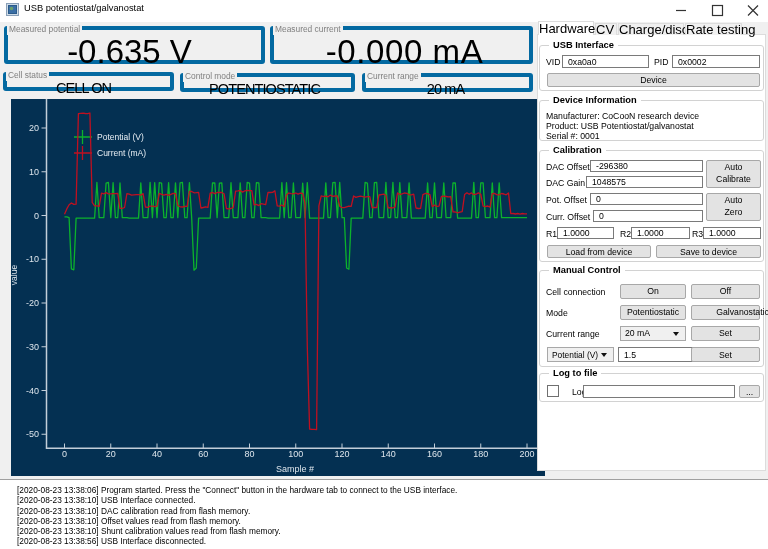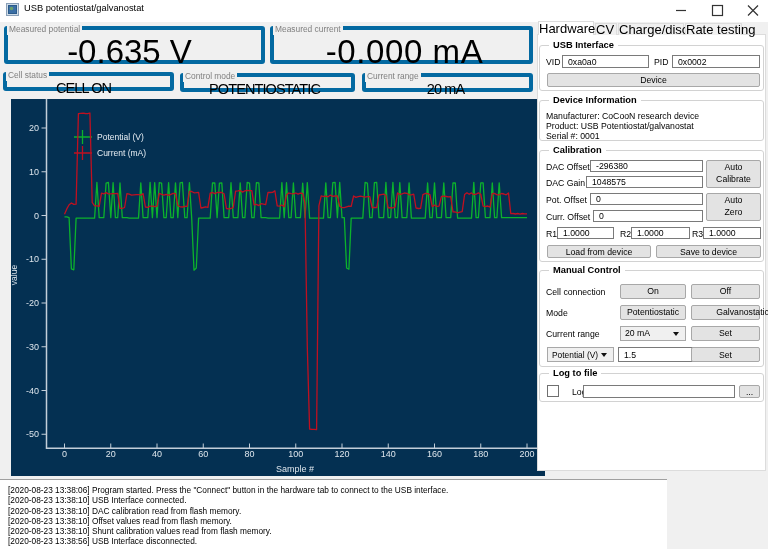--- a/index.html
+++ b/index.html
@@ -181,20 +181,20 @@
 </div>
 
 <div class="grpw" style="left:539px;top:373px;width:225px;height:29px;">
   <span class="lbl">Log to file</span>
   <div class="abs" style="left:7px;top:11px;width:12px;height:12px;background:#fff;border:1px solid #707070;"></div>
   <span class="sml" style="left:32px;top:13px;">Log</span>
   <div class="fld" style="left:43px;top:11px;width:152px;height:13px;"></div>
   <div class="btn" style="left:199px;top:11px;width:21px;height:13px;">...</div>
 </div>
 
-<div class="abs" style="left:0;top:479px;width:667px;height:70px;background:#fff;border-top:1px solid #a0a0a0;font-size:8.3px;color:#000;line-height:10.3px;padding:5px 0 0 8px;">
+<div class="abs" style="left:0;top:479px;width:768px;height:70px;background:#fff;border-top:1px solid #a0a0a0;font-size:8.3px;color:#000;line-height:10.3px;padding:5px 0 0 17px;">
 [2020-08-23 13:38:06] Program started. Press the "Connect" button in the hardware tab to connect to the USB interface.<br>
 [2020-08-23 13:38:10] USB Interface connected.<br>
 [2020-08-23 13:38:10] DAC calibration read from flash memory.<br>
 [2020-08-23 13:38:10] Offset values read from flash memory.<br>
 [2020-08-23 13:38:10] Shunt calibration values read from flash memory.<br>
 [2020-08-23 13:38:56] USB Interface disconnected.
 </div>
 
 </body></html>

